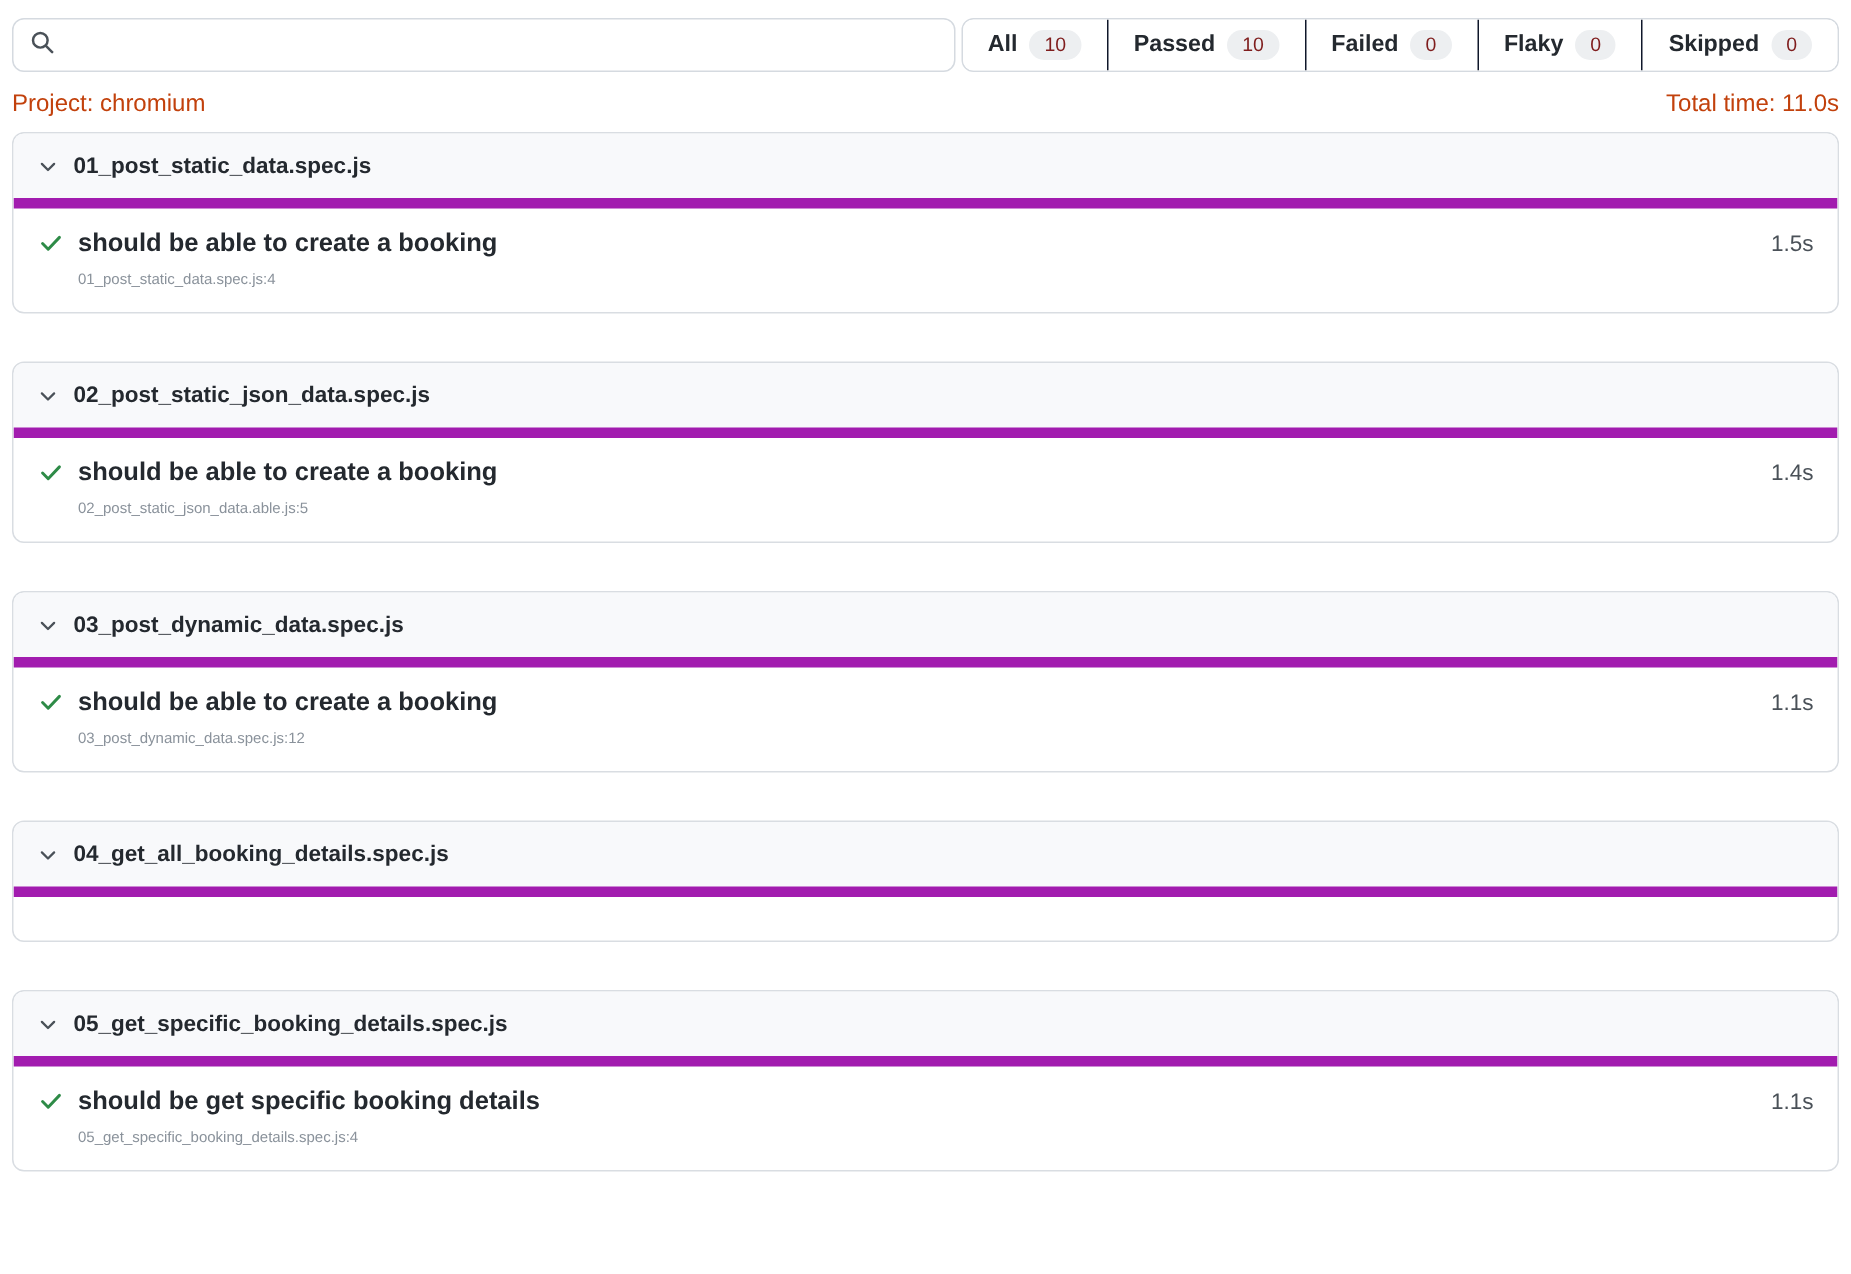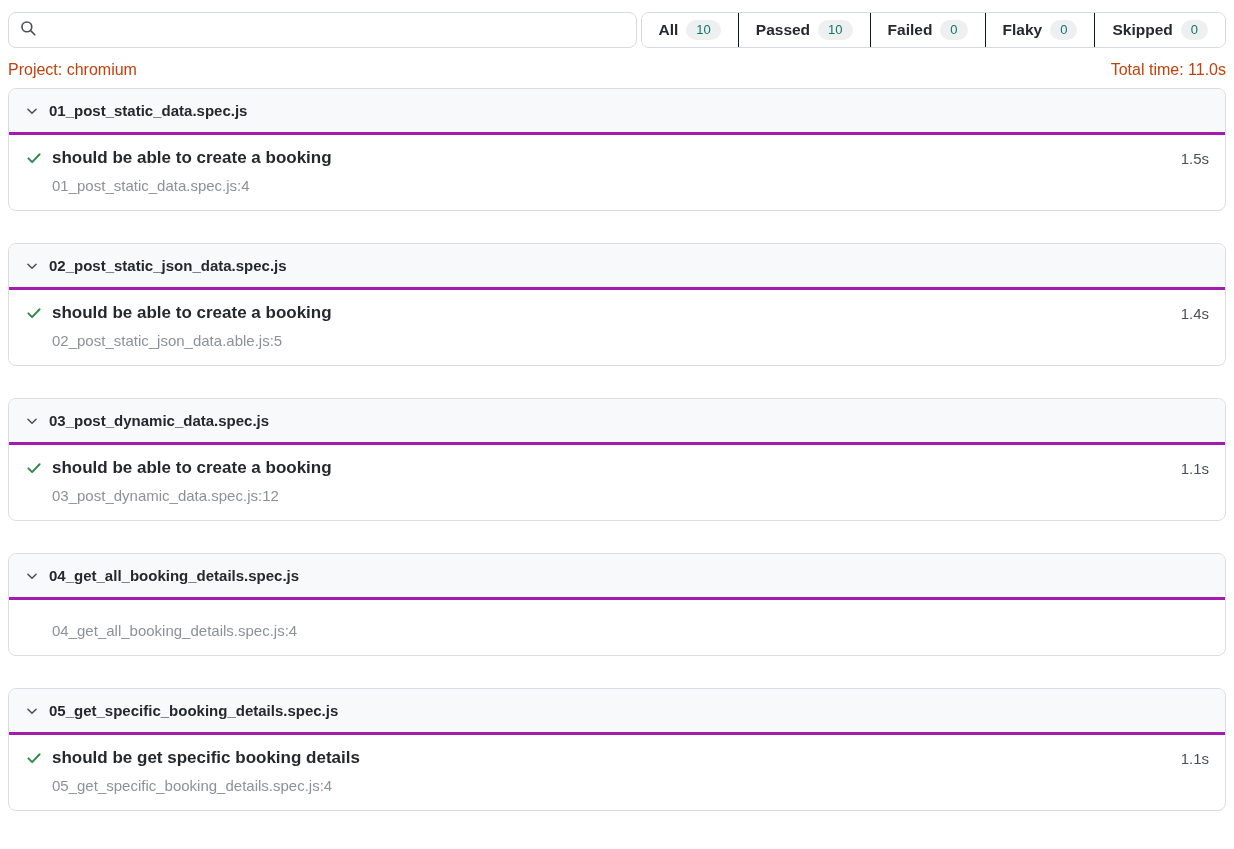--- a/index.html
+++ b/index.html
@@ -60,21 +60,21 @@
     background: #fff;
   }
   .filter-tab:first-child { border-left: none; }
   .filter-tab .tab-label {
     font-size: 15.5px;
     font-weight: 700;
     color: #24292f;
   }
   .filter-tab .tab-count {
     background: #edeff1;
-    color: #0f766e;
+    color: #7f1d1d;
     border-radius: 12px;
     font-size: 13px;
     font-weight: 400;
     padding: 2px 10px;
     line-height: 16px;
   }
 
   
   .meta-row {
     display: flex;
@@ -91,21 +91,21 @@
     border-radius: 8px;
     margin-bottom: 32px;
     background: #fff;
     overflow: hidden;
   }
   .file-header {
     display: flex;
     align-items: center;
     gap: 10px;
     background: #f8f9fb;
-    border-bottom: 3px solid #a21caf;
+    border-bottom: 7px solid #a21caf;
     padding: 13px 16px;
     cursor: pointer;
   }
   .file-header .file-name {
     font-size: 15px;
     font-weight: 700;
     color: #24292f;
   }
   .chevron { display: inline-flex; color: #4a5158; }
 
@@ -124,21 +124,21 @@
     font-size: 17px;
     font-weight: 700;
     color: #24292f;
   }
   .test-duration {
     font-size: 15px;
     color: #4a5158;
   }
   .test-location {
     margin: 9px 0 0 27px;
-    font-size: 15px;
+    font-size: 10px;
     color: #8a929b;
   }
 </style>
 </head>
 <body>
 
 <div class="top-bar">
   <div class="search-box">
     <span class="search-icon">
       <svg width="18" height="18" viewBox="0 0 24 24" fill="none" stroke="#4a5158" stroke-width="2.2" stroke-linecap="round">
@@ -258,21 +258,20 @@
     <div class="file-header">
       <span class="chevron">
         <svg width="14" height="14" viewBox="0 0 24 24" fill="none" stroke="currentColor" stroke-width="2.6" stroke-linecap="round" stroke-linejoin="round">
           <polyline points="5 9 12 16 19 9"></polyline>
         </svg>
       </span>
       <span class="file-name">04_get_all_booking_details.spec.js</span>
     </div>
 
   <div class="test-row">
-    <div class="test-location">04_get_all_booking_details.spec.js:4</div>
   </div>
 </div>
 
   <div class="file-card">
     <div class="file-header">
       <span class="chevron">
         <svg width="14" height="14" viewBox="0 0 24 24" fill="none" stroke="currentColor" stroke-width="2.6" stroke-linecap="round" stroke-linejoin="round">
           <polyline points="5 9 12 16 19 9"></polyline>
         </svg>
       </span>

